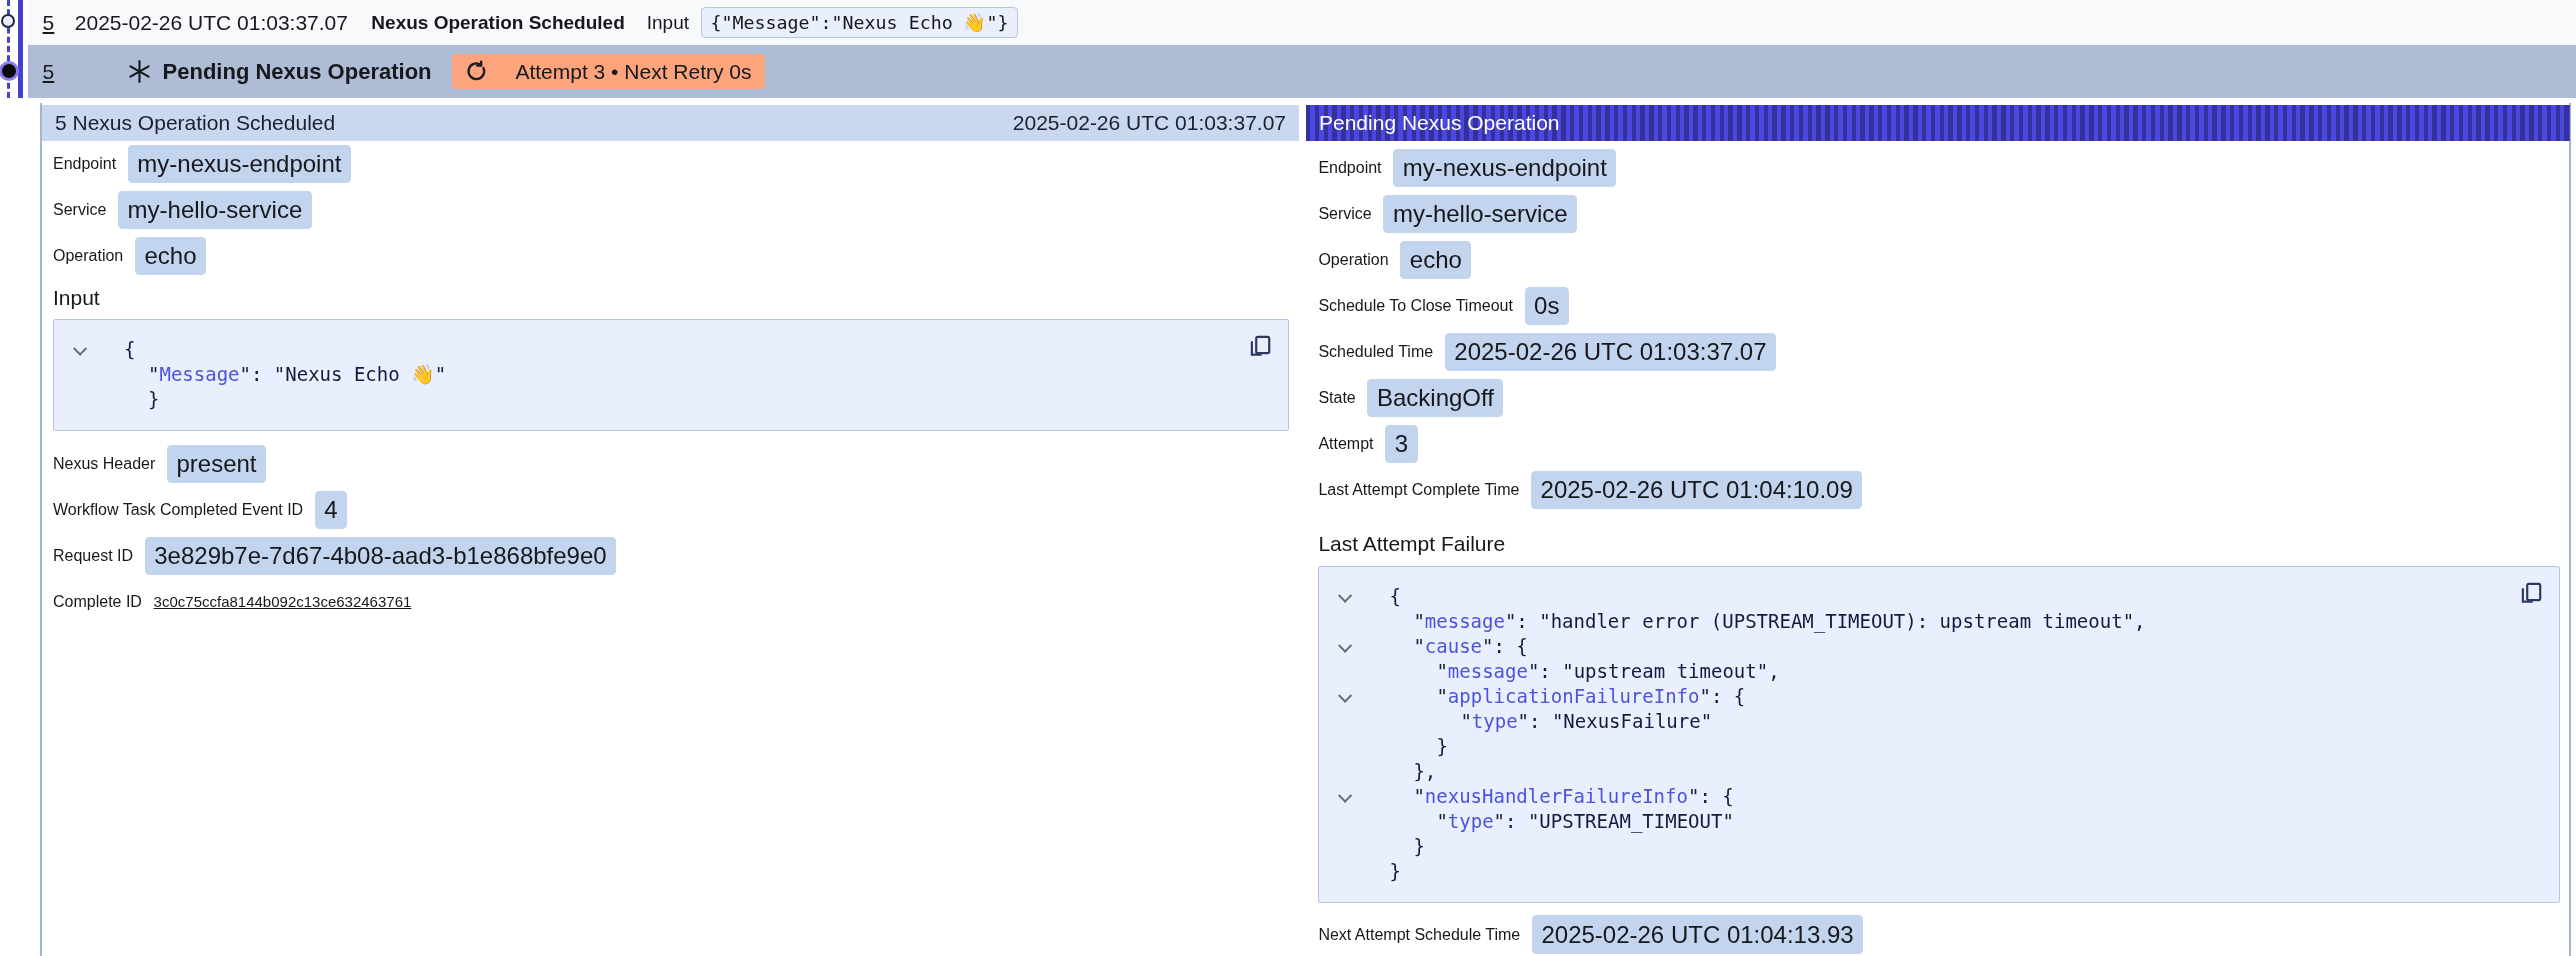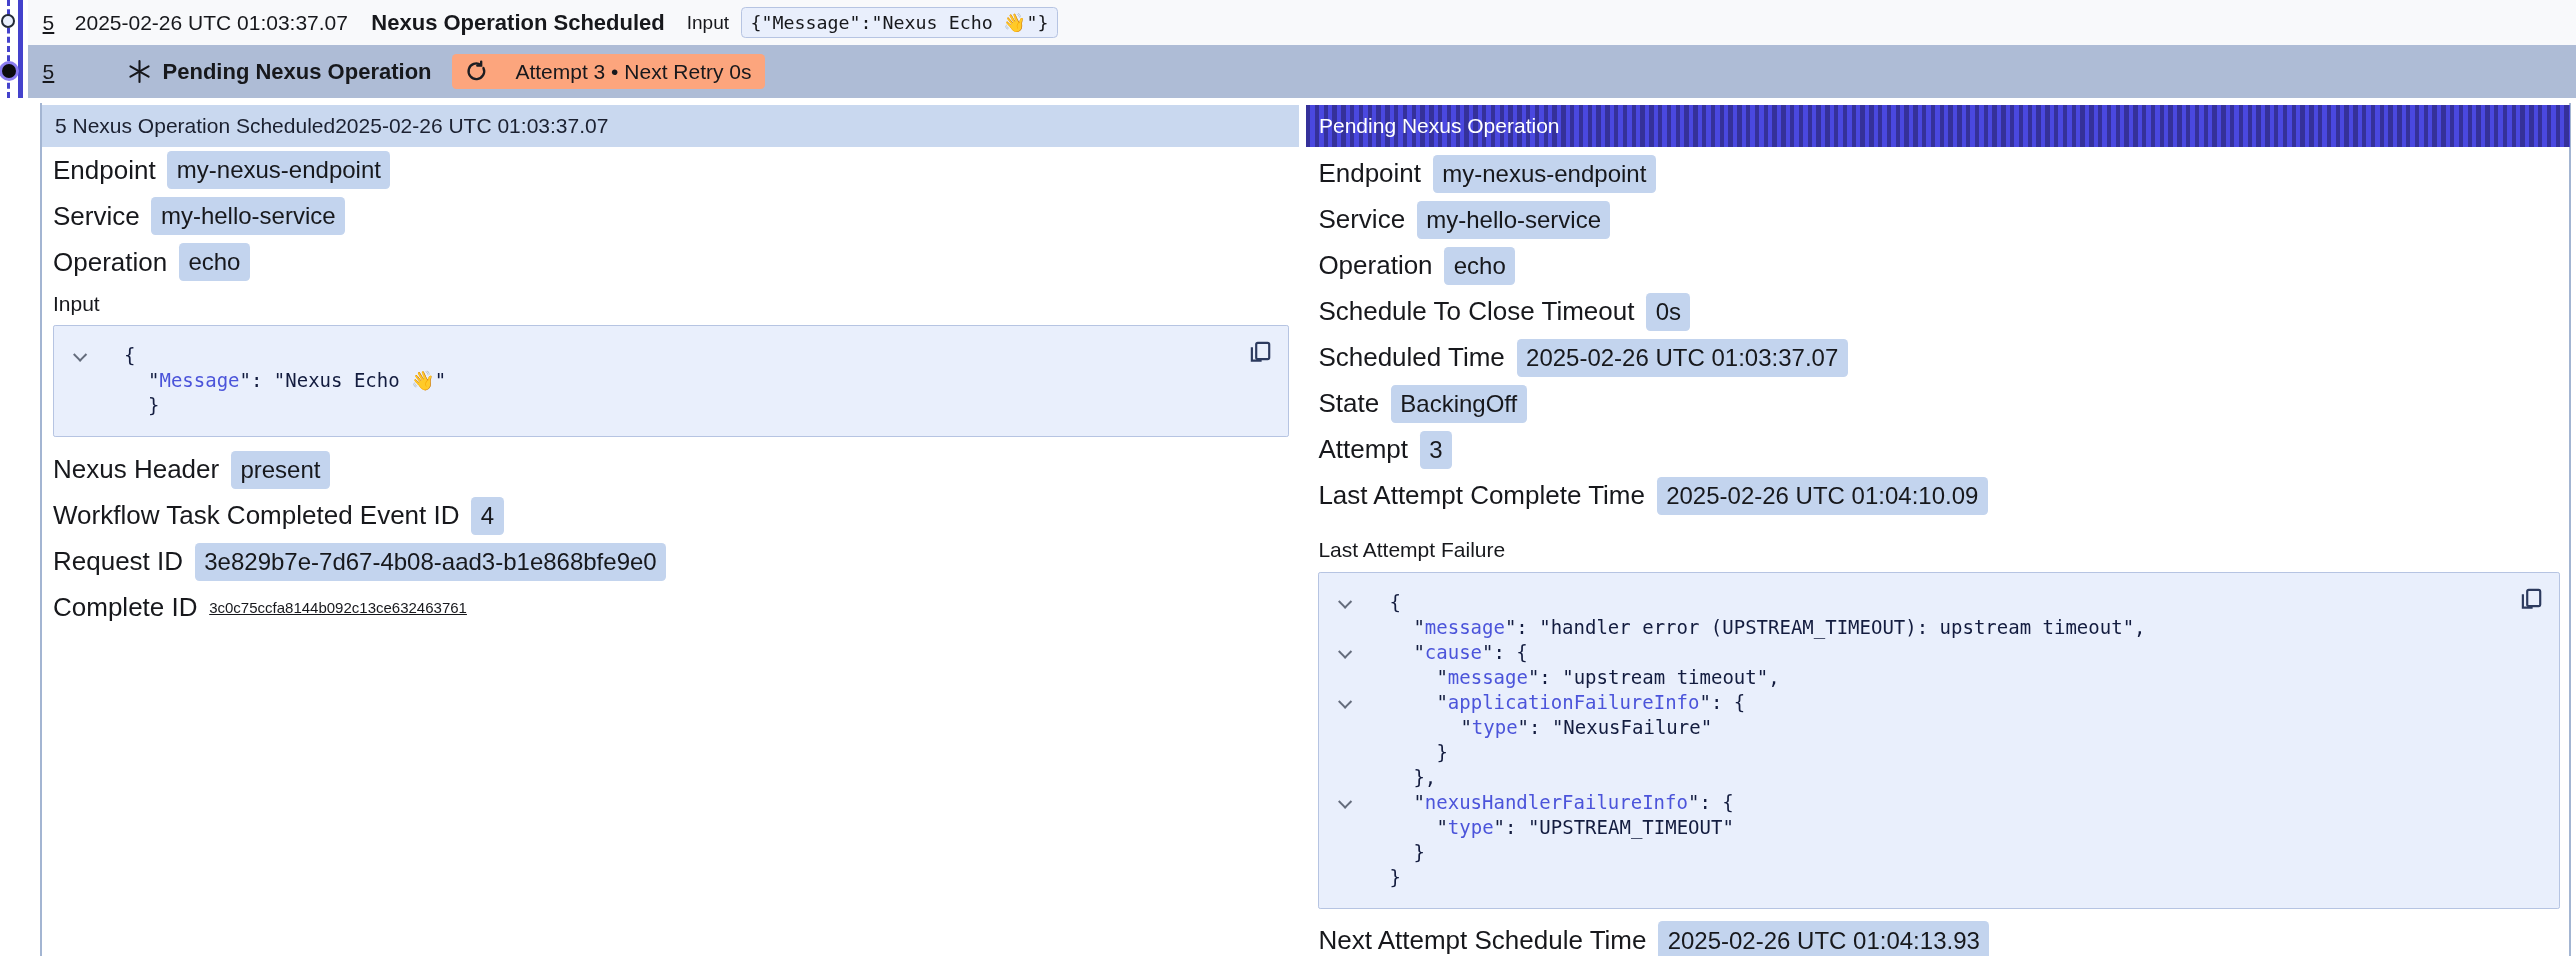--- a/index.html
+++ b/index.html
@@ -21,49 +21,49 @@
   .selected-bar{position:absolute;left:18.3px;top:0;width:5.1px;height:98px;
     background:var(--selected-bar, #4442cc);}
 
   
   .event-row{position:absolute;left:28px;top:0;right:0;height:45px;
     background:var(--row1-bg, #f8f9fb);display:flex;align-items:center;padding-left:14.6px;box-sizing:border-box;}
   .pending-row{position:absolute;left:28px;top:45px;right:0;height:53px;
     background:var(--row2-bg, #aebcd6);display:flex;align-items:center;padding-left:14.6px;box-sizing:border-box;}
   .id-link{font-size:21px;color:inherit;text-decoration:underline;cursor:pointer;}
   .ts{font-size:21px;margin-left:20.5px;}
-  .ev-title{font-size:22px;font-weight:700;margin-left:23.4px;}
+  .ev-title{font-size:19px;font-weight:700;margin-left:23.4px;}
   .input-lbl{font-size:19px;margin-left:22px;}
   .input-badge{margin-left:11.7px;font-family:"DejaVu Sans Mono", monospace;font-size:18.3px;
     background:var(--code-bg, #e9effc);border:1.5px solid var(--code-border, #b6c4e2);
     border-radius:4.4px;padding:3.7px 8.8px;}
   .asterisk{margin-left:73px;display:inline-flex;}
   .pend-title{font-size:22px;font-weight:700;margin-left:10.3px;}
   .retry-badge{margin-left:20.5px;background:var(--retry-orange, #fca57d);border-radius:4.4px;
     display:inline-flex;align-items:center;gap:27px;padding:5.9px 13px;font-size:21px;}
 
   
   .vline{position:absolute;top:103px;bottom:0;width:2.2px;background:var(--panel-border, #a3b5d2);}
   .vline.left{left:40px;}
   .vline.right{left:2569px;}
 
   
   .panel{position:absolute;top:105px;box-sizing:border-box;}
   .left-panel{left:42px;width:1257px;}
   .right-panel{left:1306px;width:1264px;}
-  .panel-head{height:42px;display:flex;align-items:center;justify-content:flex-start;
-    padding:0 13px;box-sizing:border-box;font-size:21px;font-weight:500;}
+  .panel-head{height:36px;display:flex;align-items:center;justify-content:space-between;
+    padding:0 13px;box-sizing:border-box;font-size:21px;font-weight:500;gap:25px;}
   .panel-head.blue{background:var(--header-blue, #c9d8ef);color:#1b2030;}
   .panel-head.striped{color:#ffffff;
     background:repeating-linear-gradient(90deg, var(--stripe-dark, #35319a) 0 4.4px, var(--stripe-bright, #4a48e0) 4.4px 8.8px);}
   .panel-body{padding:0 10.3px 0 11px;}
   .right-panel .panel-body{padding-top:3.7px;padding-left:12.4px;}
 
   .field-row{height:46px;display:flex;align-items:center;}
-  .field-label{font-size:26px;margin-right:11.7px;white-space:nowrap;text-align:center;}
+  .field-label{font-size:16px;margin-right:11.7px;white-space:nowrap;text-align:center;}
   .chip{background:var(--chip-bg, #c3d4ee);border-radius:4.4px;padding:5.1px 9.5px;font-size:24px;white-space:nowrap;}
   .value-link{font-size:15px;color:inherit;text-decoration:underline;cursor:pointer;}
 
   .block-label{height:38px;display:flex;align-items:center;font-size:21px;}
 
   .code-block{position:relative;background:var(--code-bg, #e9effc);
     border:1.5px solid var(--code-border, #b6c4e2);border-radius:2.2px;
     box-sizing:border-box;padding:17.6px 51px 17.6px 0;}
   .code-block.tall{margin-top:2.9px;margin-bottom:8.8px;}
   .copy-btn{position:absolute;top:10.3px;right:11.7px;background:none;border:none;padding:2.9px;cursor:pointer;}

